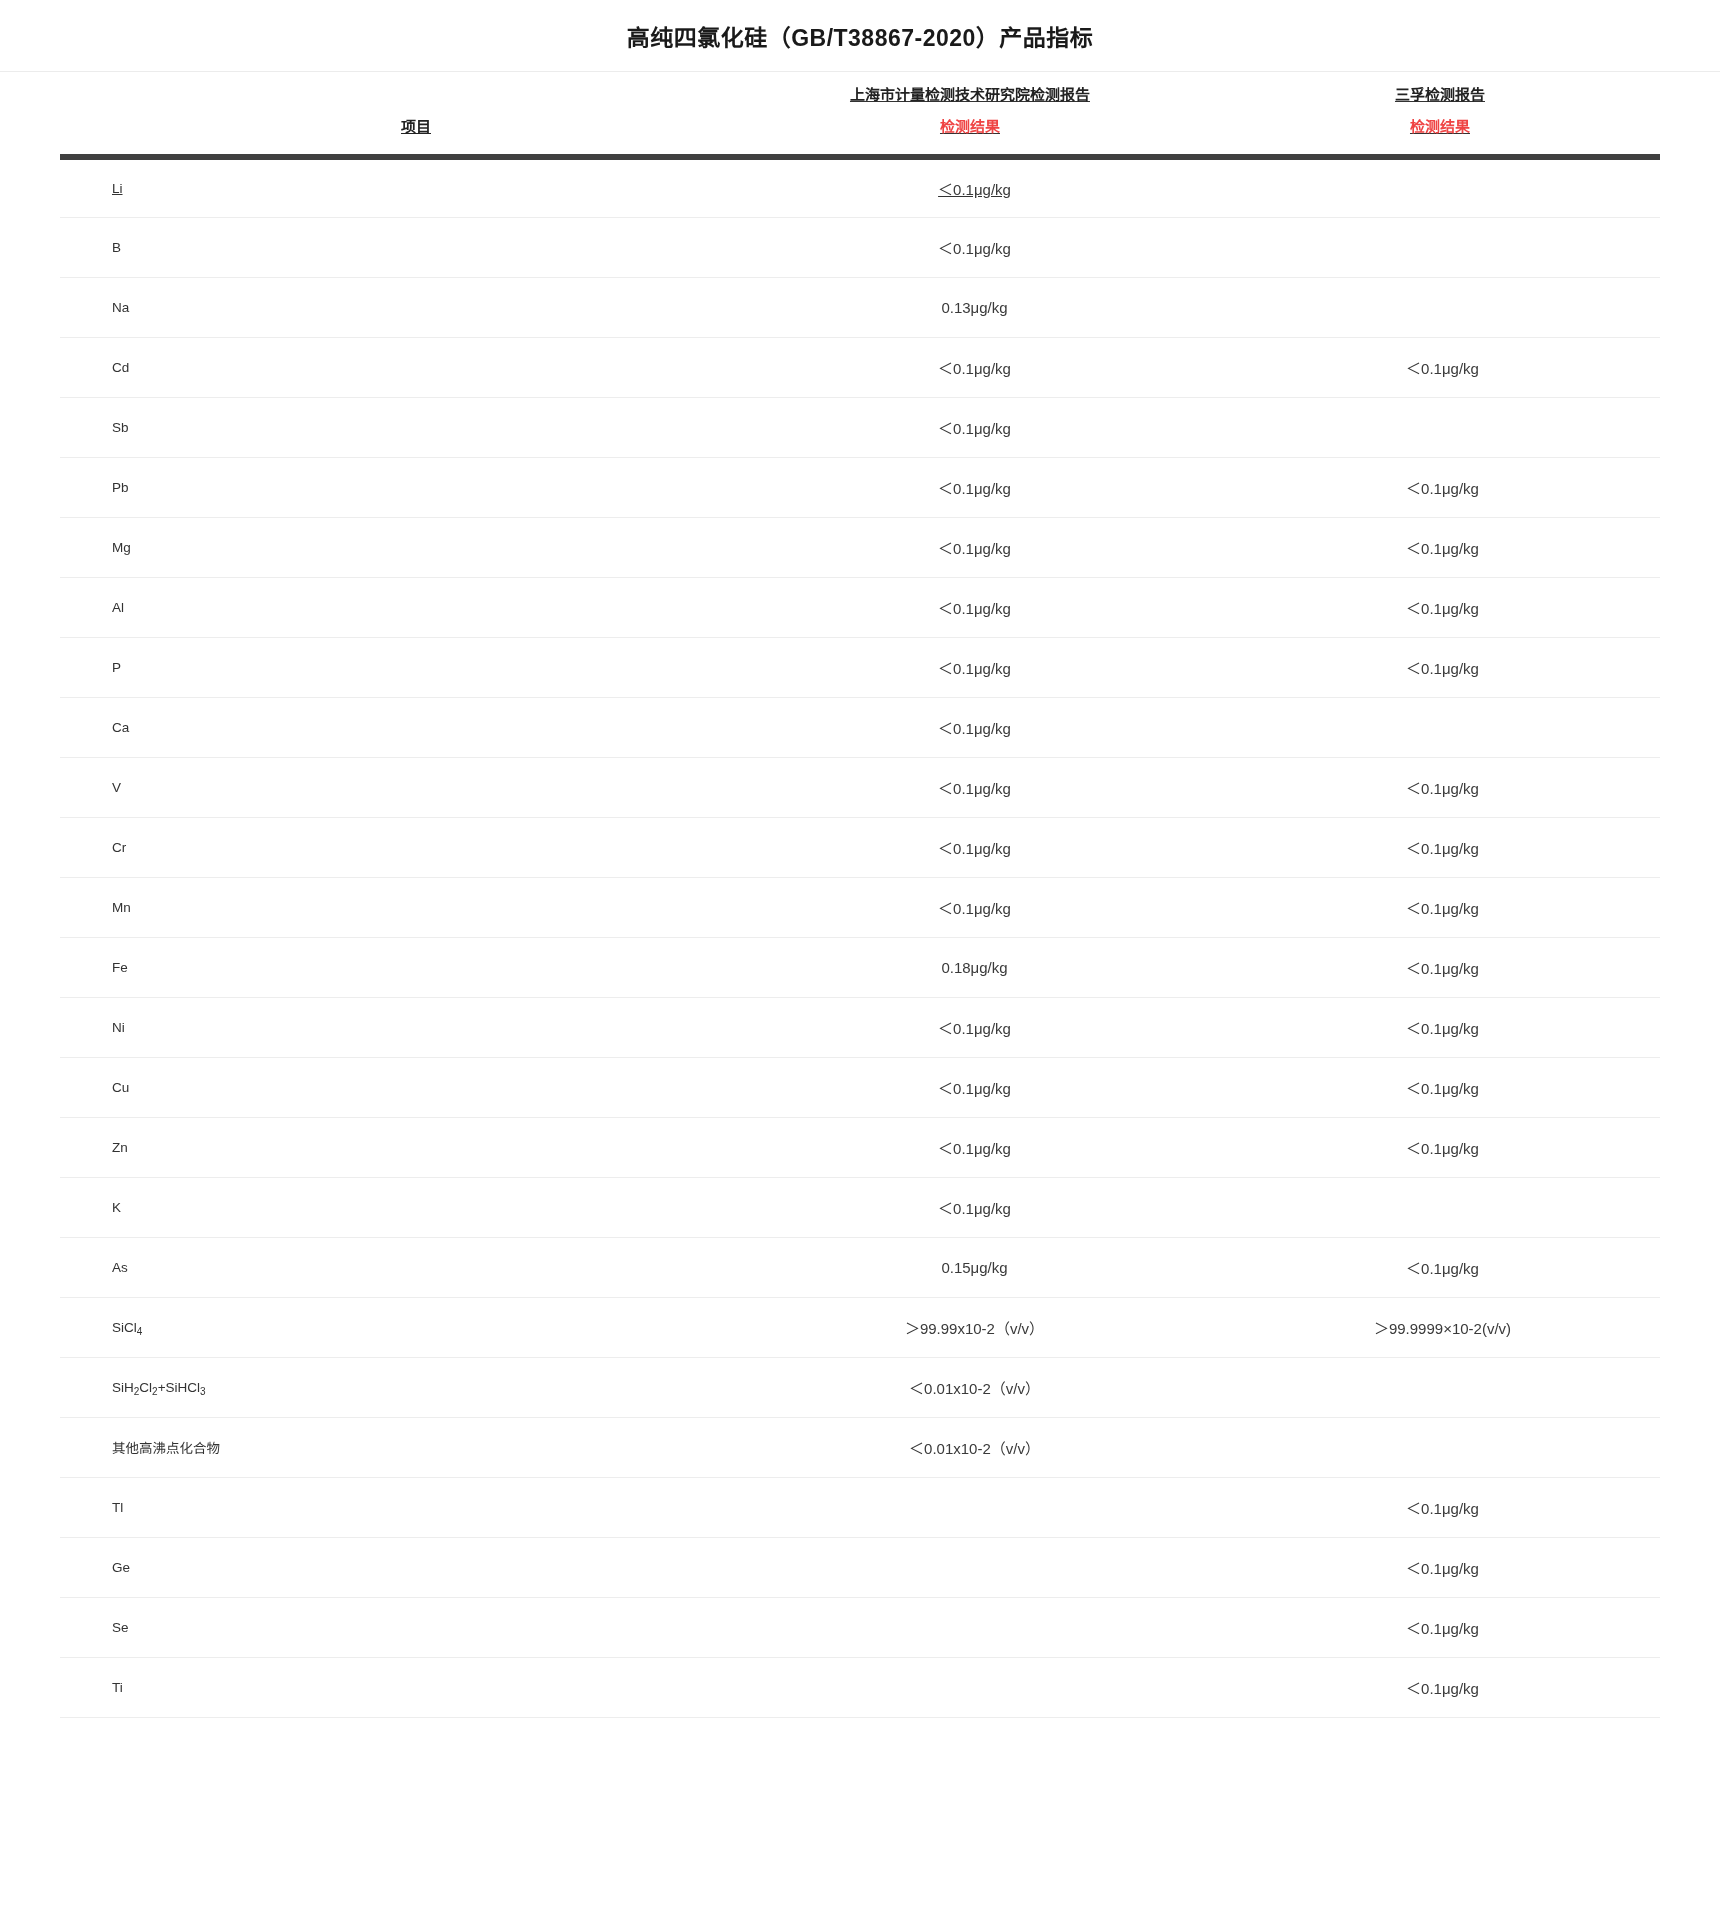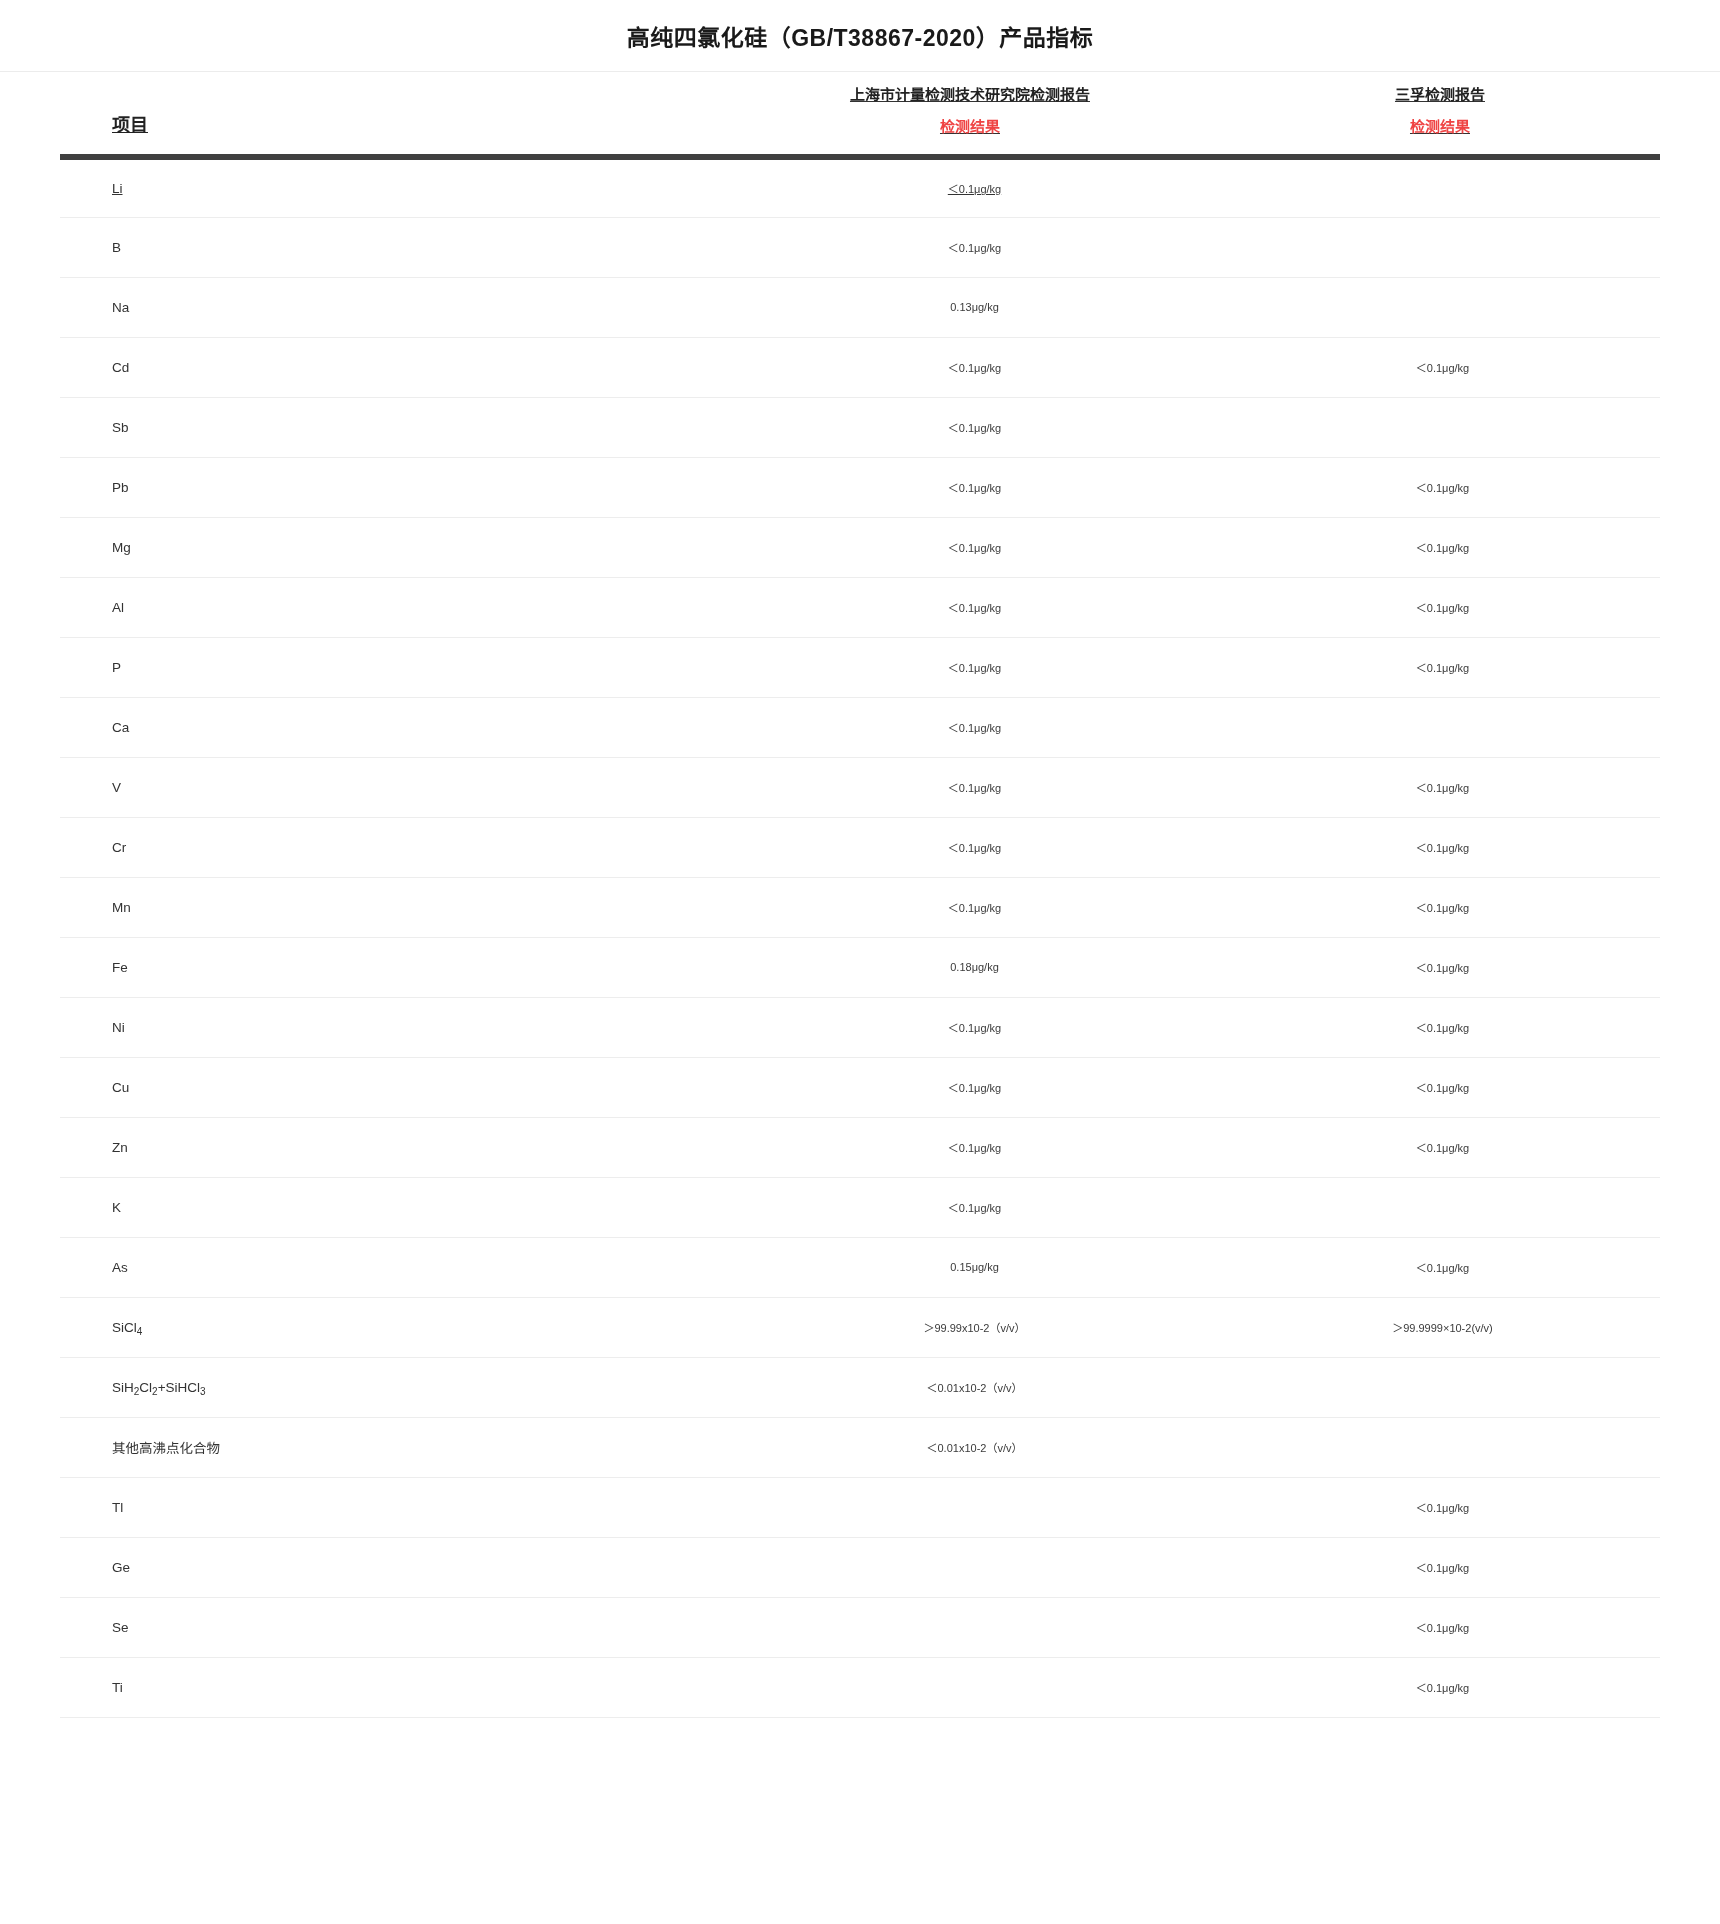--- a/index.html
+++ b/index.html
@@ -40,23 +40,23 @@
   table.spec col.c-sf   { width: 440px; }
 
   thead th {
     font-weight: normal;
     padding: 14px 0 18px 0;
     vertical-align: bottom;
     border-bottom: 1px solid #e6e6e6;
     text-decoration: underline;
   }
   th.h-item {
-    text-align: left;
+    text-align: center;
     padding-left: 52px;
-    font-size: 18px;
+    font-size: 15px;
     font-weight: bold;
     color: #222;
   }
   .h-center {
     text-align: center;
   }
   .h-line1 {
     display: block;
     font-size: 15px;
     font-weight: bold;
@@ -85,21 +85,21 @@
     vertical-align: middle;
   }
   td.item {
     padding-left: 52px;
     text-align: left;
     font-size: 13.5px;
     color: #333;
   }
   td.val {
     text-align: center;
-    font-size: 11px;
+    font-size: 15px;
     color: #3a3a3a;
   }
   td.val.lab { padding-left: 10px; }
   td.val.sf  { padding-left: 6px; }
   sub {
     font-size: 10px;
     vertical-align: baseline;
     position: relative;
     top: 3px;
   }

